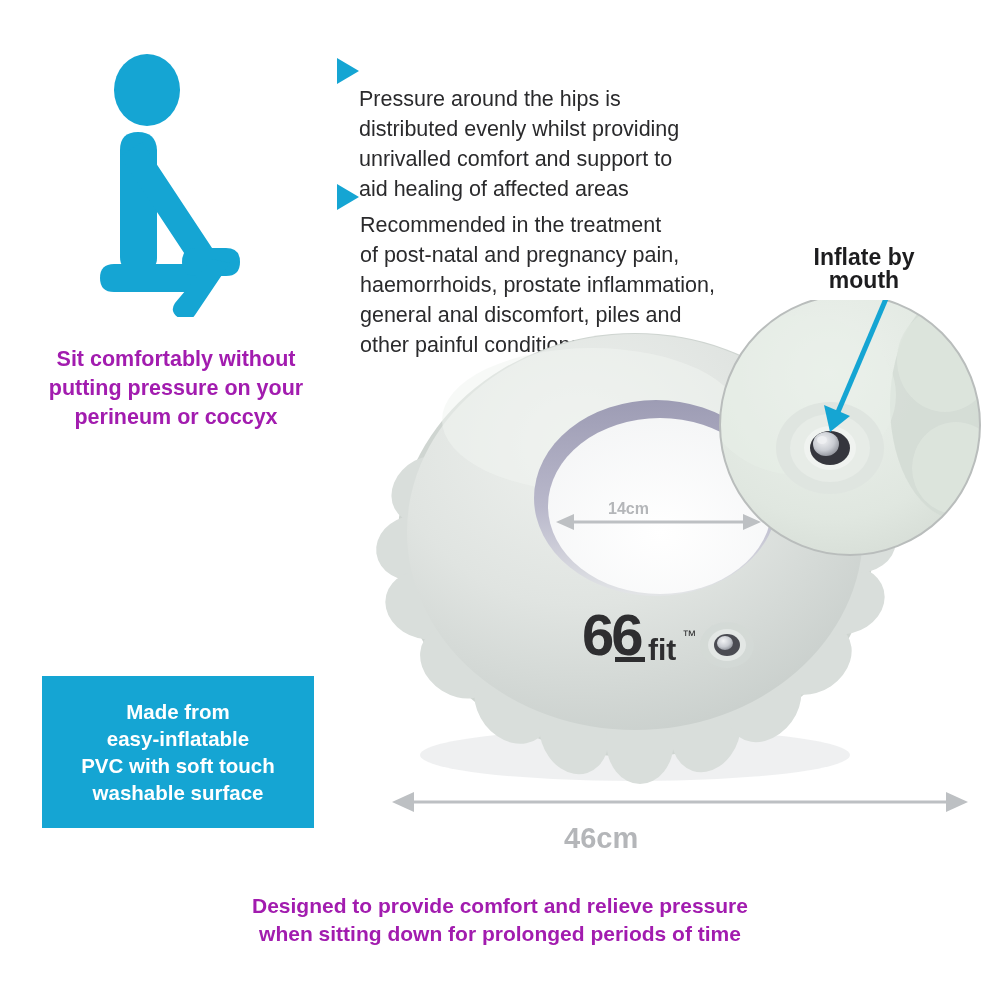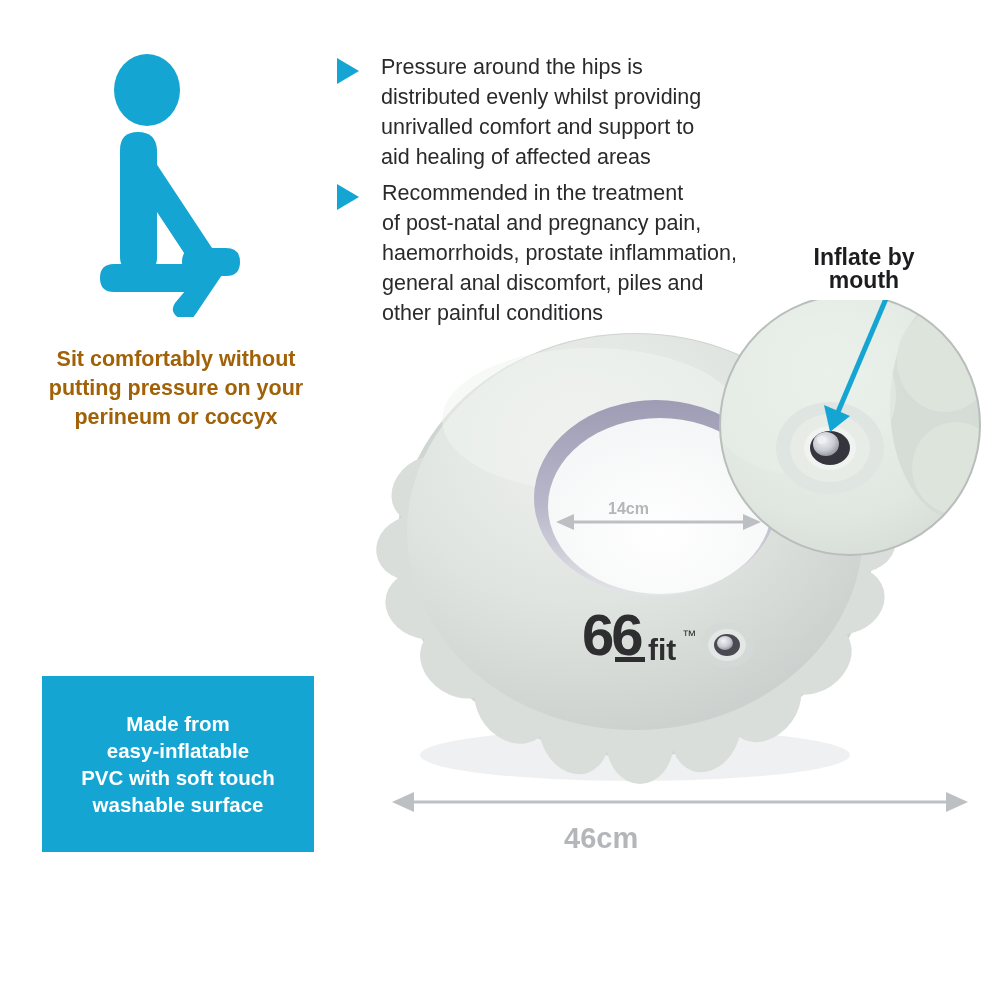--- a/index.html
+++ b/index.html
@@ -29,20 +29,21 @@
     top: 52px;
     width: 160px;
     height: 265px;
   }
 
   
   .bullet {
     position: absolute;
     display: flex;
     align-items: flex-start;
+    flex-direction: column;
   }
   .tri {
     flex: 0 0 auto;
     width: 0;
     height: 0;
     border-top: 13px solid transparent;
     border-bottom: 13px solid transparent;
     border-left: 22px solid #15a5d3;
     margin-top: 6px;
   }
@@ -57,21 +58,21 @@
   #bullet-2 { left: 337px; top: 178px; }
   #bullet-2 .bullet-text { margin-left: 23px; }
   #bullet-3 { left: 33px; top: 485px; }
   #bullet-3 .bullet-text { margin-left: 17px; }
 
   
   .caption-bold {
     position: absolute;
     font-weight: bold;
     text-align: center;
-    color: #a16207;
+    color: #a21caf;
     white-space: pre-line;
   }
   #caption-sit {
     left: 16px;
     top: 345px;
     width: 320px;
     font-size: 21.5px;
     line-height: 29px;
   }
   #caption-bottom {
@@ -81,21 +82,21 @@
     font-size: 21px;
     line-height: 28px;
   }
 
   
   #pvc-box {
     position: absolute;
     left: 42px;
     top: 676px;
     width: 272px;
-    height: 176px;
+    height: 152px;
     background: #15a5d3;
     display: flex;
     align-items: center;
     justify-content: center;
   }
   #pvc-box .pvc-text {
     color: #ffffff;
     font-weight: bold;
     font-size: 20.5px;
     line-height: 27px;
@@ -294,14 +295,16 @@
     <g>
       <line x1="46" y1="502" x2="594" y2="502" stroke="#bdc0c3" stroke-width="3"></line>
       <polygon points="32,502 54,492 54,512" fill="#bdc0c3"></polygon>
       <polygon points="608,502 586,492 586,512" fill="#bdc0c3"></polygon>
     </g>
   </svg>
 
   <div class="dim-label" id="dim-14">14cm</div>
   <div class="dim-label" id="dim-46">46cm</div>
 
+  <div class="caption-bold" id="caption-bottom">Designed to provide comfort and relieve pressure
+when sitting down for prolonged periods of time</div>
 
 </div>
 
 </body></html>

